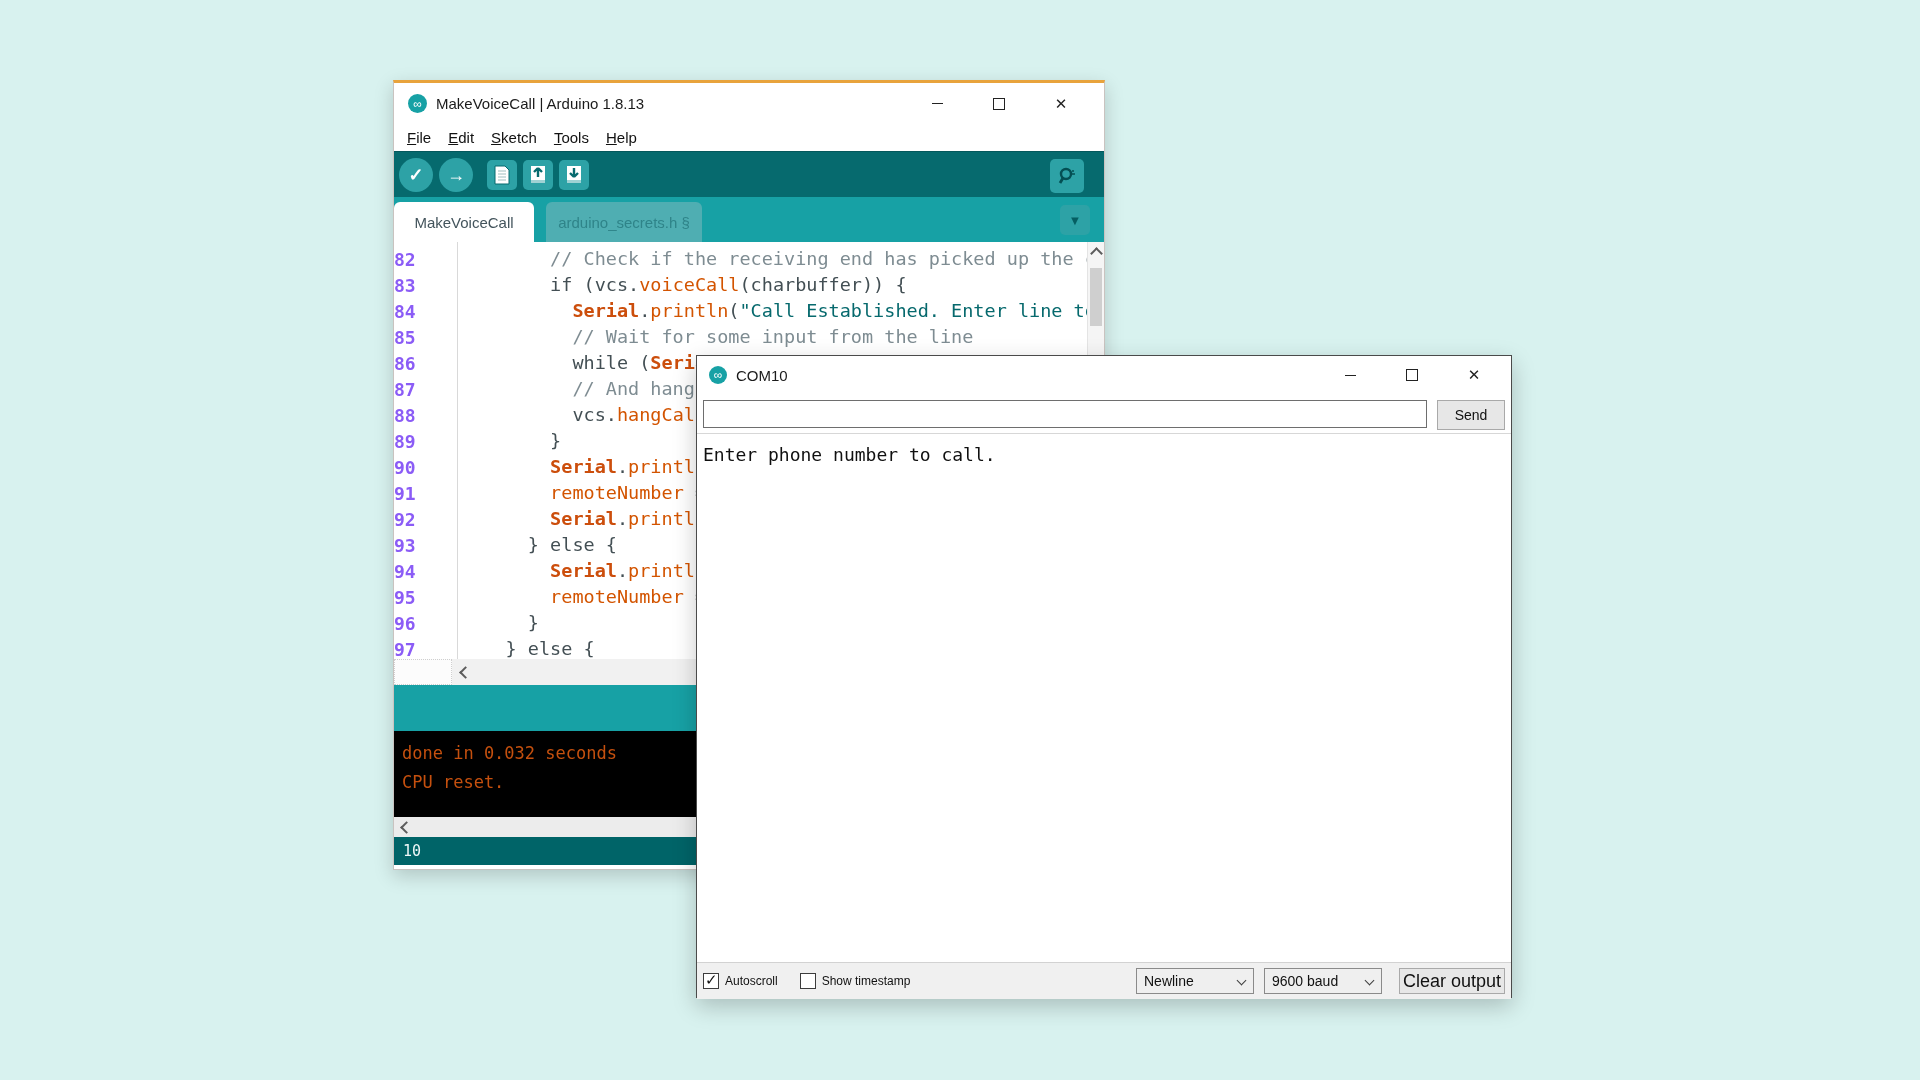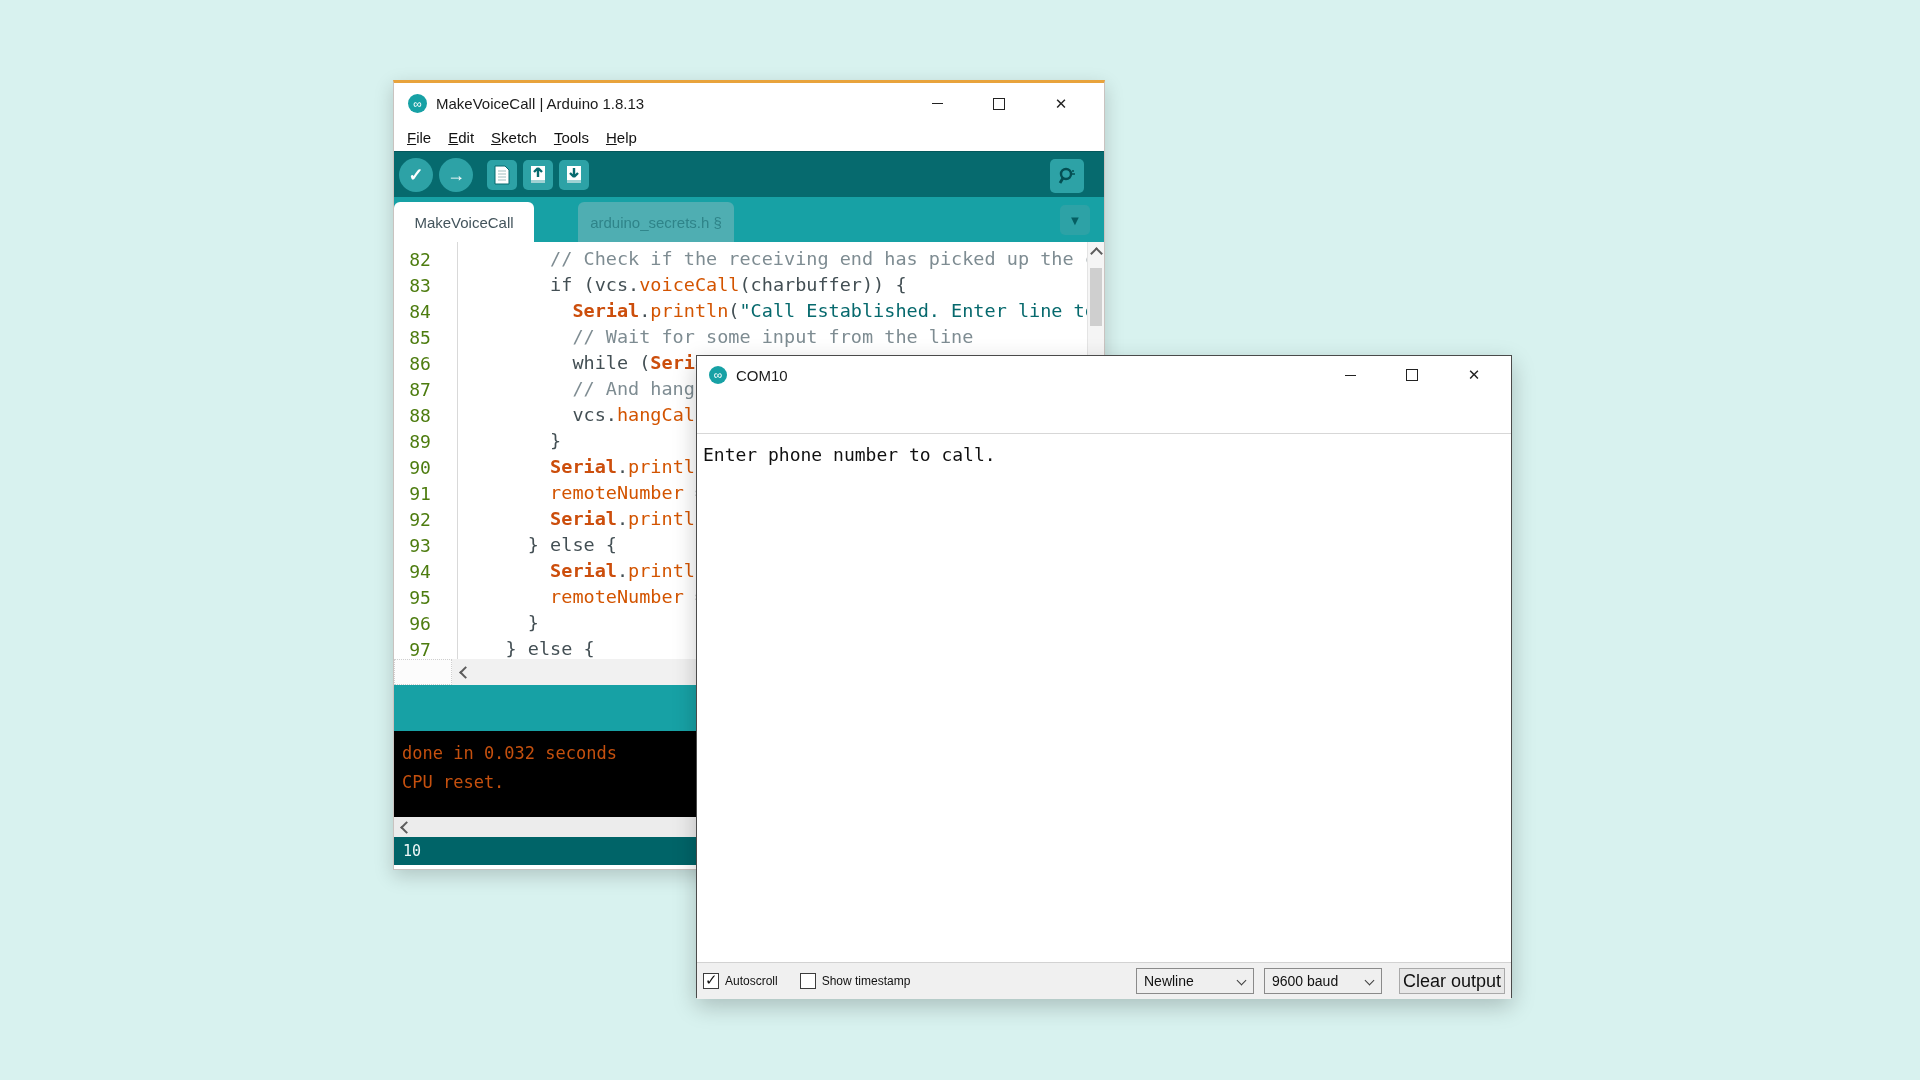--- a/index.html
+++ b/index.html
@@ -20,28 +20,28 @@
   .menu-item{margin-right:17px;cursor:default;}
   .menu-item u{text-decoration:underline;}
   .toolbar{position:absolute;left:0;right:0;top:68px;height:46px;background:var(--teal-dark,#066a6e);border-top:1px solid #04585c;}
   .tb-btn{position:absolute;top:6px;width:34px;height:34px;background:var(--teal-btn,#2da2a6);display:flex;align-items:center;justify-content:center;color:#fff;}
   .tb-round{border-radius:50%;}
   .tb-sq{border-radius:5px;width:30px;height:30px;top:8px;}
   .tb-btn svg{display:block;}
   .tabbar{position:absolute;left:0;right:0;top:114px;height:45px;background:var(--teal-mid,#17a1a5);}
   .tab{position:absolute;bottom:0;height:40px;border-radius:6px 6px 0 0;display:flex;align-items:center;justify-content:center;font-size:15px;}
   .tab-active{left:0;width:140px;background:#fff;color:#43545c;}
-  .tab-inactive{left:152px;width:156px;background:var(--teal-tab,#4faeb2);color:#2f8489;margin-left:32px;}
+  .tab-inactive{left:152px;width:156px;background:var(--teal-tab,#4faeb2);color:#2f8489;}
   .tab-dd{position:absolute;right:14px;top:8px;width:30px;height:30px;border-radius:5px;background:var(--teal-btn,#2da2a6);color:#055e62;font-size:13px;display:flex;align-items:center;justify-content:center;}
   
   .editor{position:absolute;left:0;right:0;top:159px;height:417px;background:#fff;overflow:hidden;}
   .gutter-sep{position:absolute;left:63px;top:0;bottom:0;width:1px;background:#d9d9d9;}
   .code-line{position:relative;height:26px;display:flex;align-items:center;white-space:pre;}
   .code-line:first-child{margin-top:4px;}
-  .line-num{flex:0 0 52px;text-align:center;padding-right:11px;font-family:"DejaVu Sans Mono",monospace;font-size:18px;color:#4d7c0f;}
+  .line-num{flex:0 0 52px;text-align:left;padding-right:11px;font-family:"DejaVu Sans Mono",monospace;font-size:18px;color:#8b5cf6;font-weight:bold;}
   .code-text{margin:0;padding-left:4px;font-family:"DejaVu Sans Mono",monospace;font-size:18.5px;line-height:26px;white-space:pre;}
   .seg-d{color:#434f54;}
   .seg-c{color:#7e8c92;}
   .seg-k{color:#cc4e0c;font-weight:bold;}
   .seg-f{color:#d35400;}
   .seg-o{color:#d35400;}
   .seg-s{color:#06696d;}
   .vscroll{position:absolute;right:0;top:0;width:16px;bottom:0;background:#f5f5f5;border-left:1px solid #e4e4e4;}
   .vscroll .thumb{position:absolute;left:2px;right:2px;top:26px;height:58px;background:#cfcfcf;}
   .chev{display:inline-block;width:7px;height:7px;border-left:2px solid #5c5c5c;border-bottom:2px solid #5c5c5c;}
@@ -218,20 +218,26 @@
           </span>
         <span class="wc">
             <span class="maxi"></span>
           </span>
         <span class="wc">
             <span>✕</span>
           </span>
       </span>
     </div>
 
+    <div class="send-row">
+      <input class="serial-input" type="text" value="" style="">
+      <span class="send-btn">
+        <span>Send</span>
+      </span>
+    </div>
 
     <div class="serial-output">
       <div id="serial-lines"><div>Enter phone number to call.</div></div>
     </div>
 
     <div class="serial-controls">
       <span class="cb checked" style="margin-left:6px;"></span>
       <span class="cb-label">Autoscroll</span>
       <span class="cb" style="margin-left:22px;"></span>
       <span class="cb-label">Show timestamp</span>

